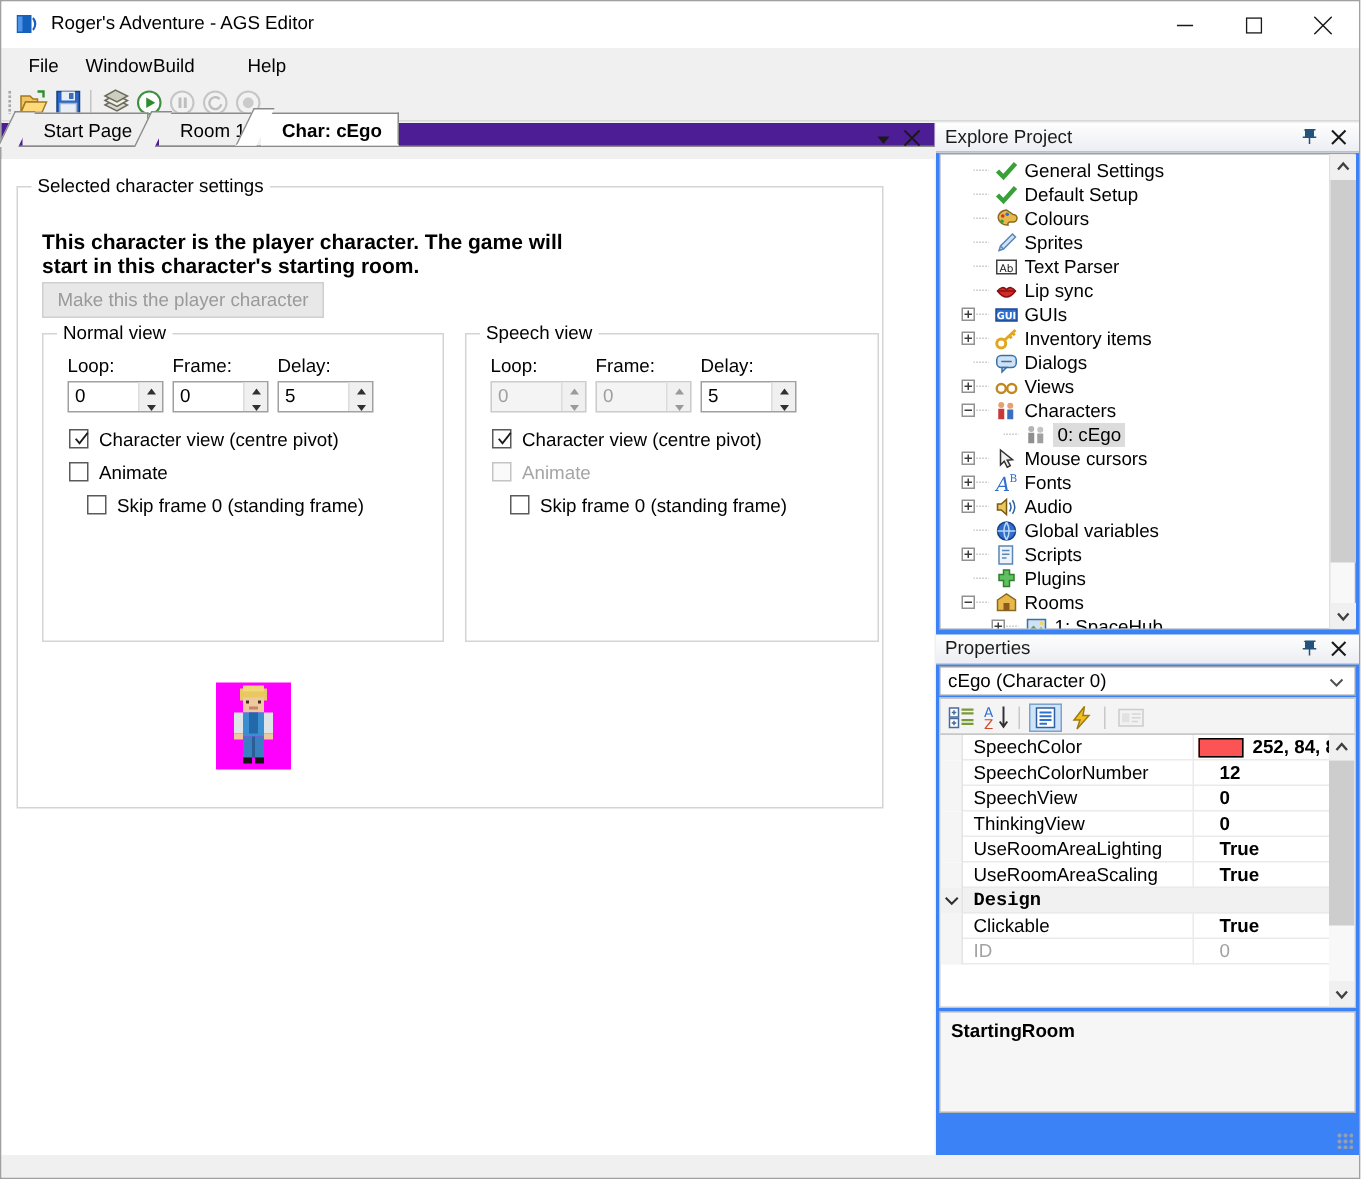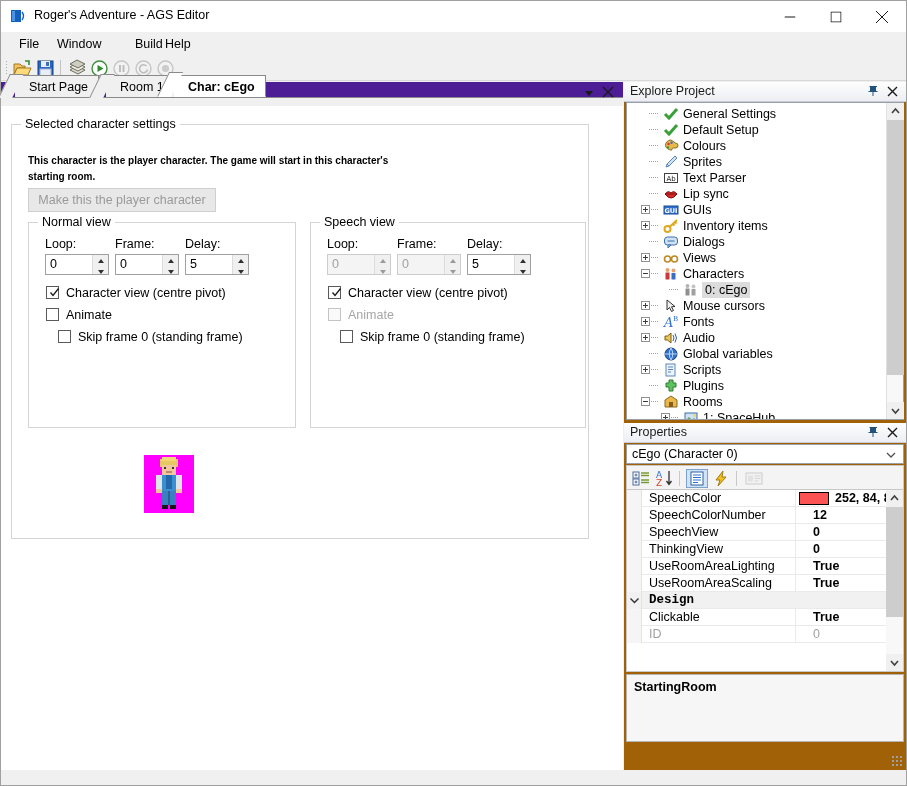--- a/index.html
+++ b/index.html
@@ -50,21 +50,21 @@
 
   
   .editor { position:absolute; left:0; top:105px; width:622px; height:664px; background:#ffffff; }
 
   .groupbox { position:absolute; border:1px solid #d4d4d4; }
   .groupbox > .gb-label { position:absolute; top:-8px; left:9px; background:#ffffff; padding:0 4px; font-size:12.5px; white-space:nowrap; }
 
   .gb-outer { left:10px; top:18px; width:578px; height:415px; }
   .gb-outer > .gb-label { background:#ffffff; }
 
-  .info-text { position:absolute; left:16px; top:28px; width:380px; font-weight:bold; font-size:10px; line-height:16px; }
+  .info-text { position:absolute; left:16px; top:28px; width:380px; font-weight:bold; font-size:14px; line-height:16px; }
 
   .btn-disabled { position:absolute; left:16px; top:63px; width:188px; height:24px;
     background:#e8e8e8; border:1px solid #cfcfcf; color:#9a9a9a; font-size:12.5px;
     line-height:22px; text-align:center; font-family:"Liberation Sans", sans-serif; }
 
   .gb-view { top:97px; height:206px; border:1px solid #d4d4d4; }
   .gb-normal { left:16px; width:268px; }
   .gb-speech { left:298px; width:276px; }
 
   .lbl { position:absolute; font-size:12.5px; white-space:nowrap; }
@@ -79,21 +79,21 @@
   .chk { position:absolute; font-size:12.5px; white-space:nowrap; padding-left:20px; line-height:14px; }
   .chk .box { position:absolute; left:0; top:0; width:13px; height:13px; background:#fff; border:1px solid #5a5a5a; }
   .chk.disabled { color:#a6a6a6; }
   .chk.disabled .box { border-color:#c4c4c4; background:#fafafa; }
   .chk .tick { position:absolute; left:2px; top:0px; }
 
   .preview { position:absolute; left:132px; top:330px; width:50px; height:58px; }
   .preview .bg { position:absolute; inset:0; background:#ff00ff; }
 
   
-  .dock { position:absolute; left:623px; top:81px; width:282px; height:688px; background:#a16207; }
+  .dock { position:absolute; left:623px; top:81px; width:282px; height:688px; background:#3b82f6; }
 
   .panel-head { position:absolute; left:0; width:282px; height:20px;
     background:linear-gradient(#fefefe,#eceef3); border-bottom:1px solid #c8ccd4; }
   .panel-head .ptitle { position:absolute; left:6px; top:2px; font-size:12.5px; color:#1b1b1b; white-space:nowrap; }
   .panel-head .pin { position:absolute; right:26px; top:3px; }
   .panel-head .pclose { position:absolute; right:7px; top:3px; }
 
   .treebox { position:absolute; left:2px; top:20px; width:278px; height:318px; background:#ffffff; border:1px solid #9aa0a8; }
   .tree { position:absolute; left:0; top:0; width:258px; height:316px; overflow:hidden; }
   .tnode { position:absolute; height:16px; line-height:16px; font-size:12.5px; white-space:nowrap; }
@@ -173,21 +173,21 @@
     <div class="wbtn wbtn-close">
       <svg width="12" height="12" viewBox="0 0 12 12">
           <path d="M0 0 L12 12 M12 0 L0 12" stroke="#1a1a1a" stroke-width="1"></path>
         </svg>
     </div>
   </div>
 
   <div class="menubar">
     <div class="menu-item" style="left:10px">File</div>
     <div class="menu-item" style="left:48px">Window</div>
-    <div class="menu-item" style="left:126px">Build</div>
+    <div class="menu-item" style="left:93px">Build</div>
     <div class="menu-item" style="left:156px">Help</div>
   </div>
 
   <div class="toolbar">
     <div class="tb-grip"></div>
 
     <div class="tb-btn" style="left:11px">
       <svg width="21" height="21" viewBox="0 0 21 21">
         <path d="M2 6 h6 l2 2 h3 v2 H5 L2 17 Z" fill="#f4c460" stroke="#a07a22" stroke-width="1"></path>
         <path d="M5 10 h14 l-3 7 H2 Z" fill="#ffd97a" stroke="#a07a22" stroke-width="1"></path>

